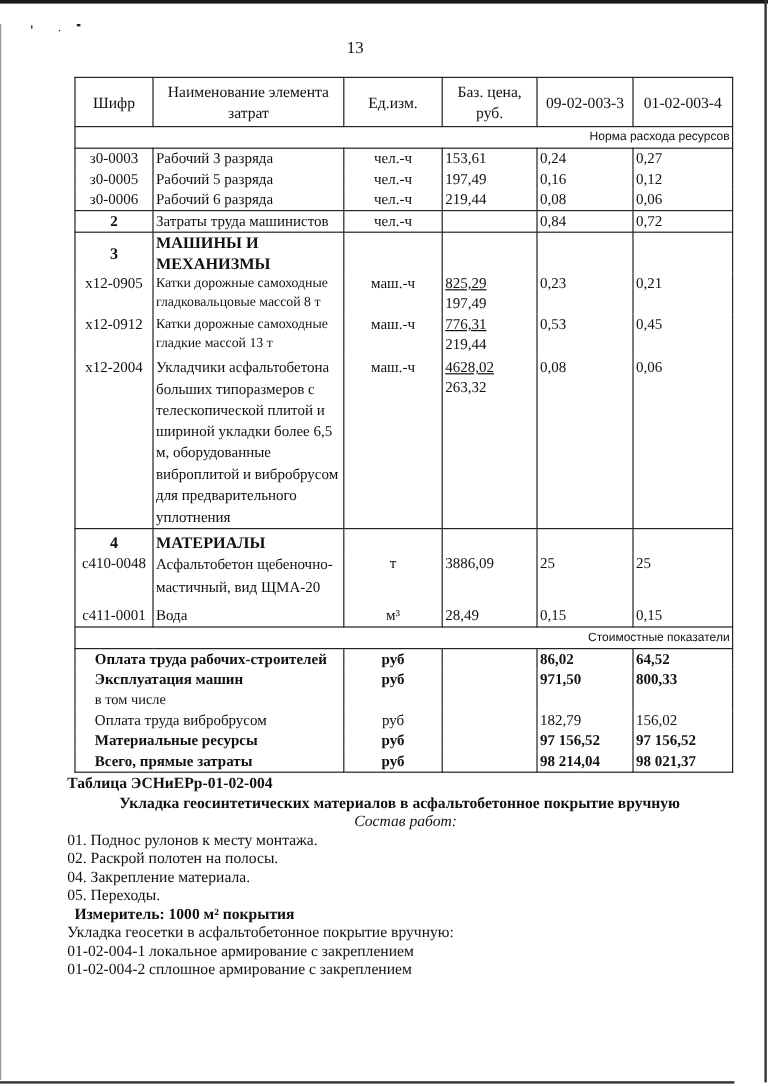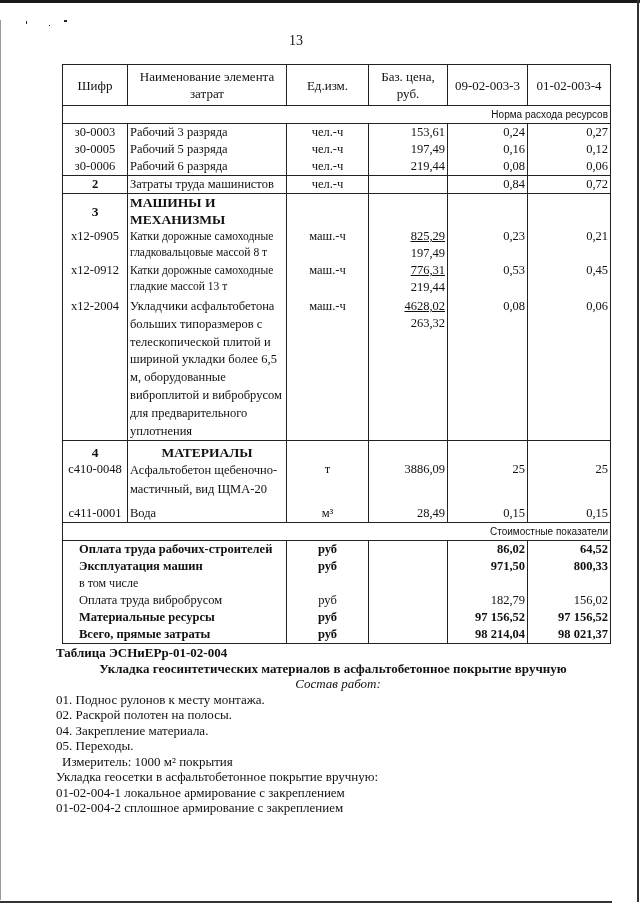--- a/index.html
+++ b/index.html
@@ -11,33 +11,33 @@
   .leftbar { position:absolute; left:0; top:20px; width:1px; height:880px; background:#999; }
   .speck { position:absolute; width:2px; height:2px; background:#222; }
   .page-num { position:absolute; left:0; width:592px; top:33px; text-align:center; font-size:14px; }
 
   table.res { position:absolute; left:62px; top:64px; border-collapse:collapse; table-layout:fixed; width:548px; font-size:12.5px; }
   table.res td { border:1px solid #222; padding:0 2px; vertical-align:top; line-height:17px; }
   table.res col.c1 { width:65px; } table.res col.c2 { width:159px; } table.res col.c3 { width:82px; }
   table.res col.c4 { width:79px; } table.res col.c5 { width:80px; } table.res col.c6 { width:83px; }
   .hdr td { height:40px; text-align:center; vertical-align:middle !important; font-size:13px; line-height:16px; }
   .band td { height:14px; text-align:right; font-family:"Liberation Sans", sans-serif; font-size:10px; line-height:14px; }
-  .c { text-align:center; } .r { text-align:right; } .b { font-weight:bold; }
+  .c { text-align:center; } .r { } .b { font-weight:bold; }
   .ul { text-decoration:underline; }
   .nob-t { border-top:none !important; } .nob-b { border-bottom:none !important; }
   .sect-title { font-weight:bold; font-size:13.5px; line-height:18px; }
   .cost td { line-height:18px; }
   .cost .lbl { padding-left:16px; }
 
   .after { position:absolute; left:68px; top:645px; width:560px; font-size:13px; line-height:15.5px; }
   .after .ttl { font-weight:bold; }
   .after .sub { font-weight:bold; text-align:center; margin-left:-30px; }
   .after .sost { font-style:italic; text-align:center; margin-left:-20px; }
   .after .list { margin-left:-12px; }
-  .after .meas { font-weight:normal; margin-left:-6px; }
+  .after .meas { font-weight:bold; margin-left:-6px; }
 </style>
 </head>
 <body>
 
 <div class="topbar"></div>
 <div class="leftbar"></div>
 <div class="rightbar"></div>
 <div class="bottombar"></div>
 <div class="speck" style="left:26px;top:21px;width:1px;height:3px;"></div>
 <div class="speck" style="left:64px;top:20px;width:3px;height:2px;"></div>
@@ -138,21 +138,21 @@
     <td class="r nob-t" style="padding-top:2px;">
           <div class="ul">4628,02</div>
           <div>263,32</div>
         </td>
     <td class="r nob-t" style="padding-top:2px;">0,08</td>
     <td class="r nob-t" style="padding-top:2px;">0,06</td>
   </tr>
 
   <tr>
     <td class="c b nob-b" style="padding-top:3px;font-size:13.5px;">4</td>
-    <td class="sect-title nob-b" style="padding-top:3px;text-align:center;">МАТЕРИАЛЫ</td>
+    <td class="sect-title nob-b" style="padding-top:3px;">МАТЕРИАЛЫ</td>
     <td class="nob-b"></td>
     <td class="nob-b"></td>
     <td class="nob-b"></td>
     <td class="nob-b"></td>
   </tr>
   <tr>
     <td class="c nob-t nob-b">с410-0048</td>
     <td class="nob-t nob-b" style="line-height:19px;height:44px;">Асфальтобетон щебеночно-мастичный, вид ЩМА-20</td>
     <td class="c nob-t nob-b">т</td>
     <td class="r nob-t nob-b">3886,09</td>

